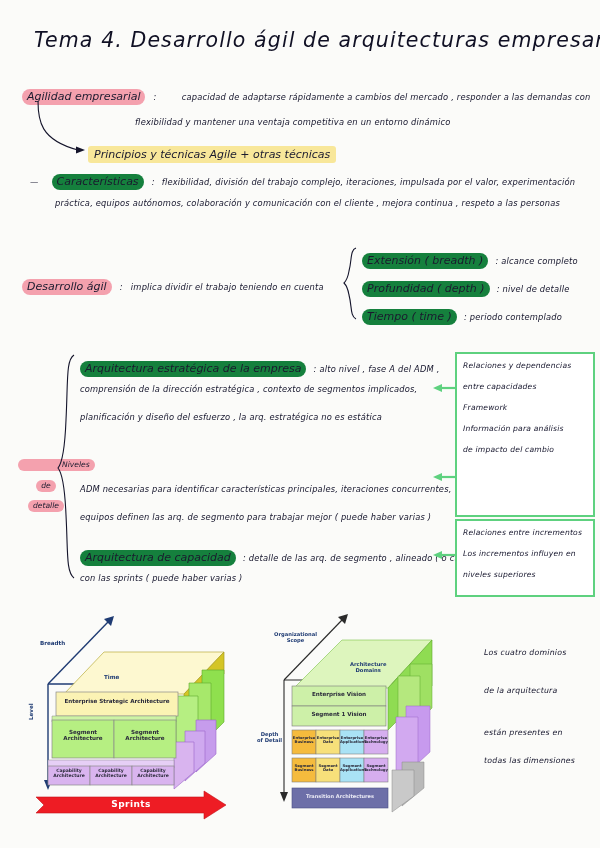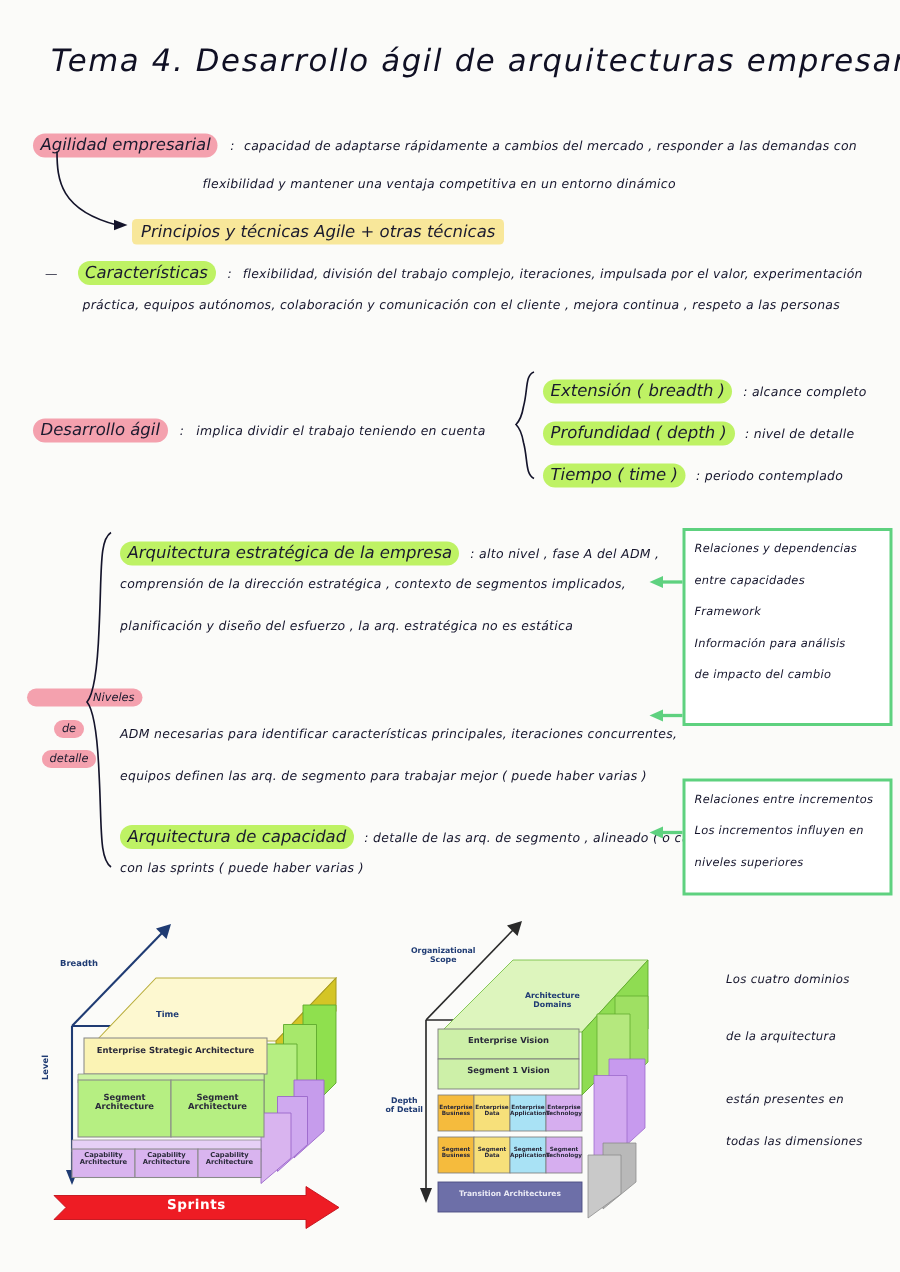--- a/index.html
+++ b/index.html
@@ -35,21 +35,21 @@
   .hl{
     display:inline-block;
     padding:1px 5px 2px 5px;
     border-radius:9px;
     font-size:11px;
     font-style:italic;
     white-space:nowrap;
   }
   .hl-pink{background:#f4a1ae;}
   .hl-yellow{background:#f8e79a;border-radius:3px;padding:2px 6px;}
-  .hl-blue{background:#bef264;}
+  .hl-blue{background:#15803d;}
 
   .pill-stack{text-align:center;}
   .pill-stack .hl{margin:1.5px 0;}
 
   
   .greenbox{
     border:2px solid #5ed17f;
     background:#ffffff;
     box-sizing:border-box;
   }
@@ -100,21 +100,21 @@
 </head>
 <body>
 
 <div class="page">
 
   <div class="abs hand title" style="left:34px;top:28px;">Tema 4.  Desarrollo ágil de arquitecturas  empresariales</div>
 
   <div class="abs" style="left:22px;top:85px;">
     <span class="hl hl-pink">Agilidad empresarial</span>
     <span class="hand body-txt" style="margin-left:3px;">:</span>
-    <span class="hand body-txt" style="margin-left:1px;">capacidad  de adaptarse  rápidamente   a  cambios  del mercado ,  responder a las  demandas  con</span>
+    <span class="hand body-txt" style="margin-left:20px;">capacidad  de adaptarse  rápidamente   a  cambios  del mercado ,  responder a las  demandas  con</span>
   </div>
   <div class="abs hand body-txt" style="left:135px;top:118px;">flexibilidad   y   mantener  una  ventaja  competitiva  en  un   entorno  dinámico</div>
 
   <div class="abs" style="left:88px;top:143px;">
     <span class="hl hl-yellow">Principios  y técnicas  Agile   +     otras  técnicas</span>
   </div>
 
   <div class="abs" style="left:30px;top:170px;">
     <span class="hand body-txt">—</span>
     <span class="hl hl-blue" style="margin-left:8px;">Características</span>
@@ -157,21 +157,21 @@
 
   <div class="abs hand body-txt" style="left:80px;top:485px;">ADM  necesarias  para  identificar  características principales,   iteraciones  concurrentes,</div>
   <div class="abs hand body-txt" style="left:80px;top:513px;">equipos  definen  las  arq. de  segmento  para trabajar  mejor  ( puede  haber  varias )</div>
 
   <div class="abs" style="left:80px;top:546px;">
     <span class="hl hl-blue">Arquitectura  de capacidad</span>
     <span class="hand body-txt" style="margin-left:2px;">:  detalle  de  las  arq. de  segmento ,  alineado  ( o casi )</span>
   </div>
   <div class="abs hand body-txt" style="left:80px;top:574px;">con  las  sprints   ( puede  haber  varias )</div>
 
-  <div class="abs greenbox" style="left:455px;top:352px;width:140px;height:132px;padding:7px 6px 0 6px;">
+  <div class="abs greenbox" style="left:455px;top:352px;width:140px;height:165px;padding:7px 6px 0 6px;">
     <div class="hand line" style="margin-bottom:12px;">Relaciones  y  dependencias</div>
     <div class="hand line" style="margin-bottom:12px;">entre  capacidades</div>
     <div class="hand line" style="margin-bottom:12px;">Framework</div>
     <div class="hand line" style="margin-bottom:12px;">Información  para  análisis</div>
     <div class="hand line">de  impacto  del  cambio</div>
   </div>
 
   <div class="abs greenbox" style="left:455px;top:519px;width:140px;height:78px;padding:7px 6px 0 6px;">
     <div class="hand line" style="margin-bottom:12px;">Relaciones  entre  incrementos</div>
     <div class="hand line" style="margin-bottom:12px;">Los  incrementos  influyen  en</div>

